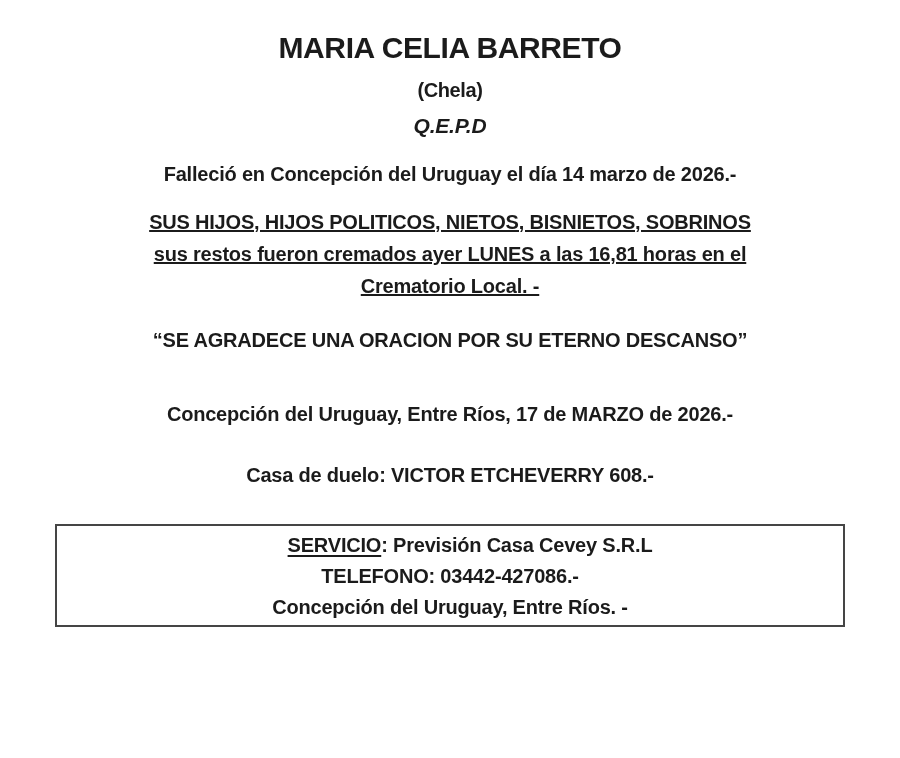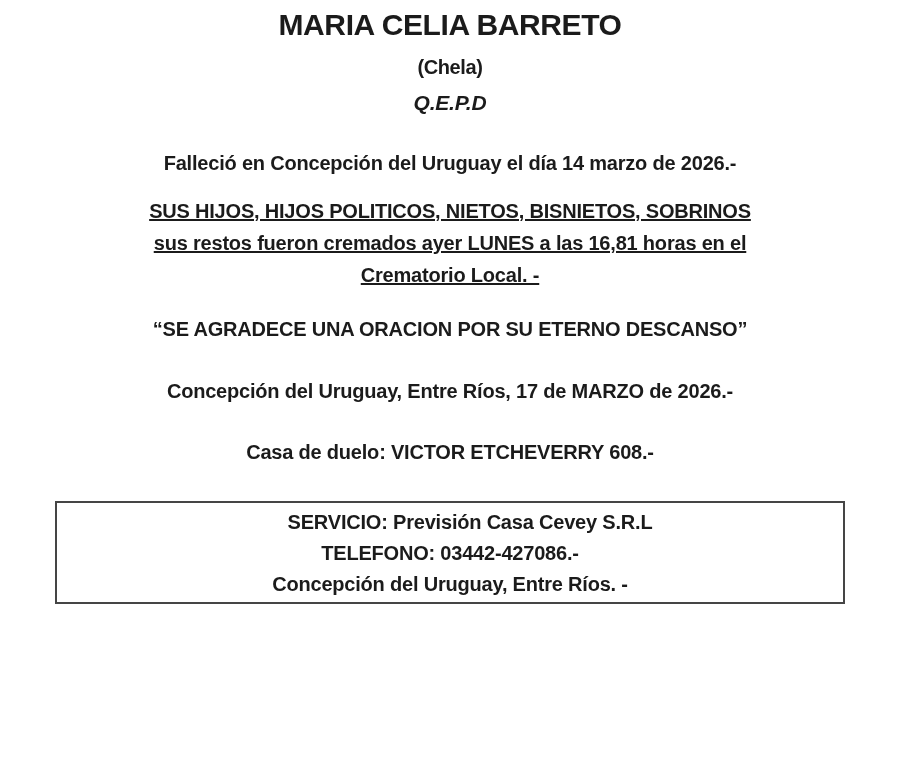--- a/index.html
+++ b/index.html
@@ -13,50 +13,51 @@
     overflow: hidden;
     font-family: "Liberation Sans", sans-serif;
     font-weight: 700;
     color: #1b1b1b;
     text-align: center;
     letter-spacing: -0.2px;
   }
   .title {
     font-size: 30px;
     line-height: 40px;
-    padding-top: 5px;
+    padding-top: 28px;
     letter-spacing: -0.4px;
   }
   .nickname {
     font-size: 20px;
     line-height: 44px;
     letter-spacing: -0.4px;
   }
   .epitaph {
     font-size: 21px;
     line-height: 28px;
     font-style: italic;
   }
   .line {
     font-size: 20px;
     line-height: 32px;
   }
-  .death-line   { margin-top: 30px; }
+  .death-line   { margin-top: 18px; }
   .family-block { margin-top: 16px; text-decoration: underline; }
   .prayer-line  { margin-top: 22px; }
-  .date-line    { margin-top: 30px; }
+  .date-line    { margin-top: 42px; }
   .house-line   { margin-top: 29px; }
   .service-box {
     width: 786px;
     margin: 33px auto 0 auto;
     border: 2px solid #454545;
     padding: 4px 0 2px 0;
   }
   .service-box .line { line-height: 31px; }
   .underlined {
+    text-decoration: underline;
     text-underline-offset: 3px;
     margin-left: 40px;
   }
 </style>
 </head>
 <body>
 
 <div>
 
   <div class="title">MARIA CELIA BARRETO</div>

